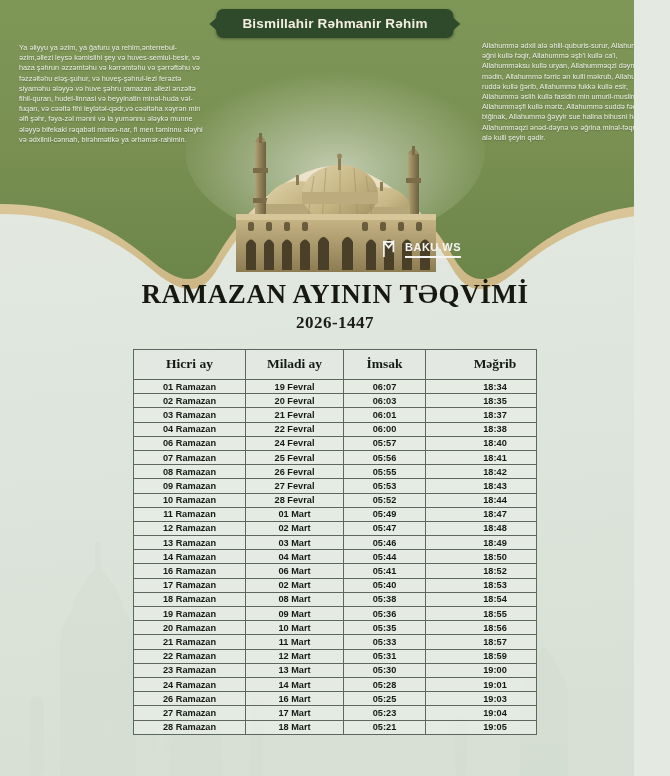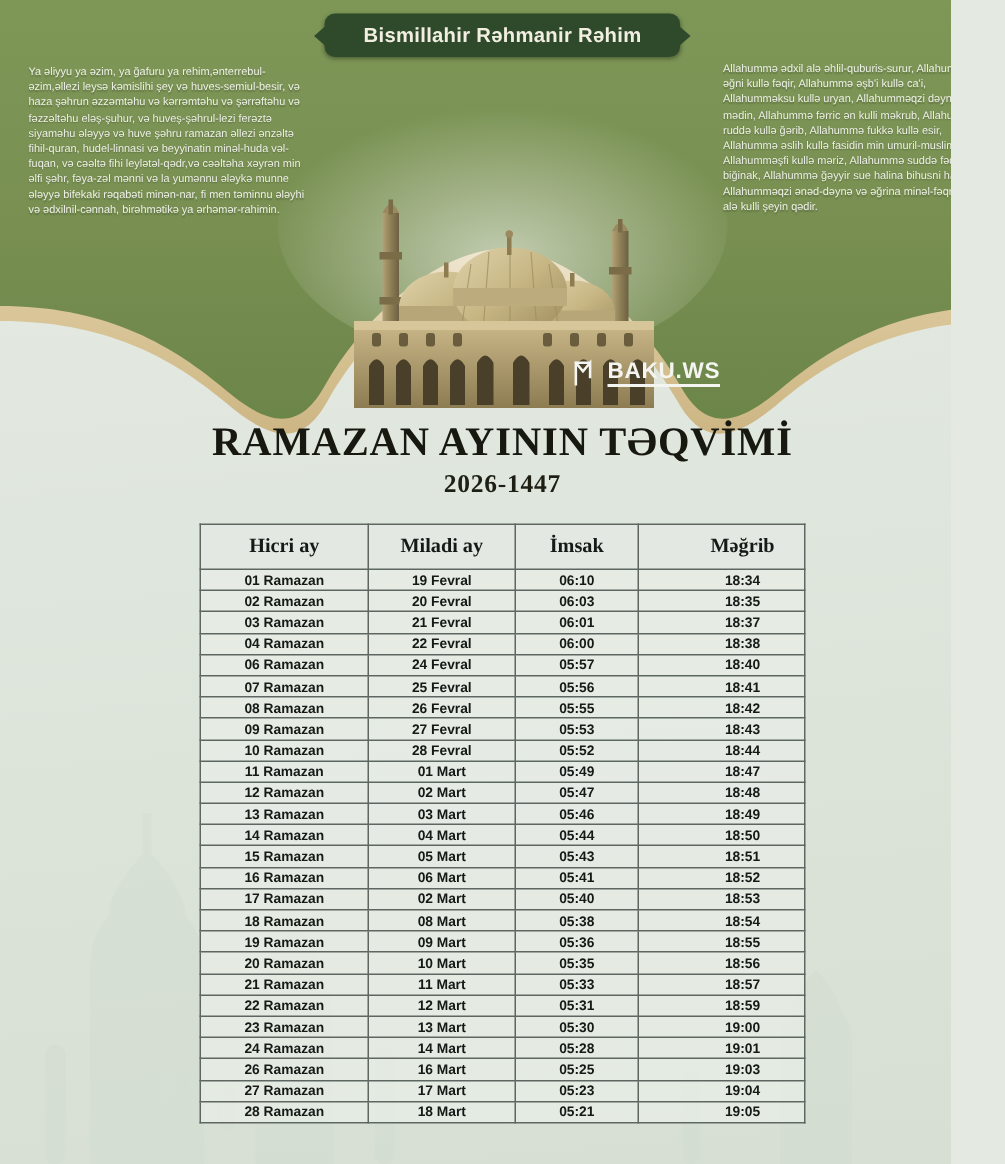--- a/index.html
+++ b/index.html
@@ -62,21 +62,21 @@
     position:absolute;left:218px;top:112px;width:236px;height:160px;
   }
 
   
   .logo{
     position:absolute;left:382px;top:239px;
     display:flex;align-items:center;gap:4px;
   }
   .logo-mark{width:19px;height:19px;}
   .logo-text{
-    color:#f4f4f0;font-size:15px;font-weight:bold;letter-spacing:.5px;
+    color:#f4f4f0;font-size:11px;font-weight:bold;letter-spacing:.5px;
     font-family:"Liberation Sans",sans-serif;
     border-bottom:2px solid #f4f4f0;padding-bottom:1px;line-height:15px;
   }
 
   
   .title-main{
     position:absolute;top:279px;left:0;width:670px;text-align:center;
     font-family:"Liberation Serif",serif;
     font-size:27px;font-weight:bold;color:#17180f;letter-spacing:.6px;
   }
@@ -286,21 +286,21 @@
           <th class="c-hicri">Hicri ay</th>
           <th class="c-miladi">Miladi ay</th>
           <th class="c-imsak">İmsak</th>
           <th class="c-magrib">Məğrib</th>
         </tr>
       </thead>
       <tbody>
           <tr>
             <td class="c-hicri">01 Ramazan</td>
             <td class="c-miladi">19 Fevral</td>
-            <td class="c-imsak">06:10</td>
+            <td class="c-imsak">06:07</td>
             <td class="c-magrib">18:34</td>
           </tr>
           <tr>
             <td class="c-hicri">02 Ramazan</td>
             <td class="c-miladi">20 Fevral</td>
             <td class="c-imsak">06:03</td>
             <td class="c-magrib">18:35</td>
           </tr>
           <tr>
             <td class="c-hicri">03 Ramazan</td>
@@ -362,26 +362,20 @@
             <td class="c-imsak">05:46</td>
             <td class="c-magrib">18:49</td>
           </tr>
           <tr>
             <td class="c-hicri">14 Ramazan</td>
             <td class="c-miladi">04 Mart</td>
             <td class="c-imsak">05:44</td>
             <td class="c-magrib">18:50</td>
           </tr>
           <tr>
-            <td class="c-hicri">15 Ramazan</td>
-            <td class="c-miladi">05 Mart</td>
-            <td class="c-imsak">05:43</td>
-            <td class="c-magrib">18:51</td>
-          </tr>
-          <tr>
             <td class="c-hicri">16 Ramazan</td>
             <td class="c-miladi">06 Mart</td>
             <td class="c-imsak">05:41</td>
             <td class="c-magrib">18:52</td>
           </tr>
           <tr>
             <td class="c-hicri">17 Ramazan</td>
             <td class="c-miladi">02 Mart</td>
             <td class="c-imsak">05:40</td>
             <td class="c-magrib">18:53</td>

